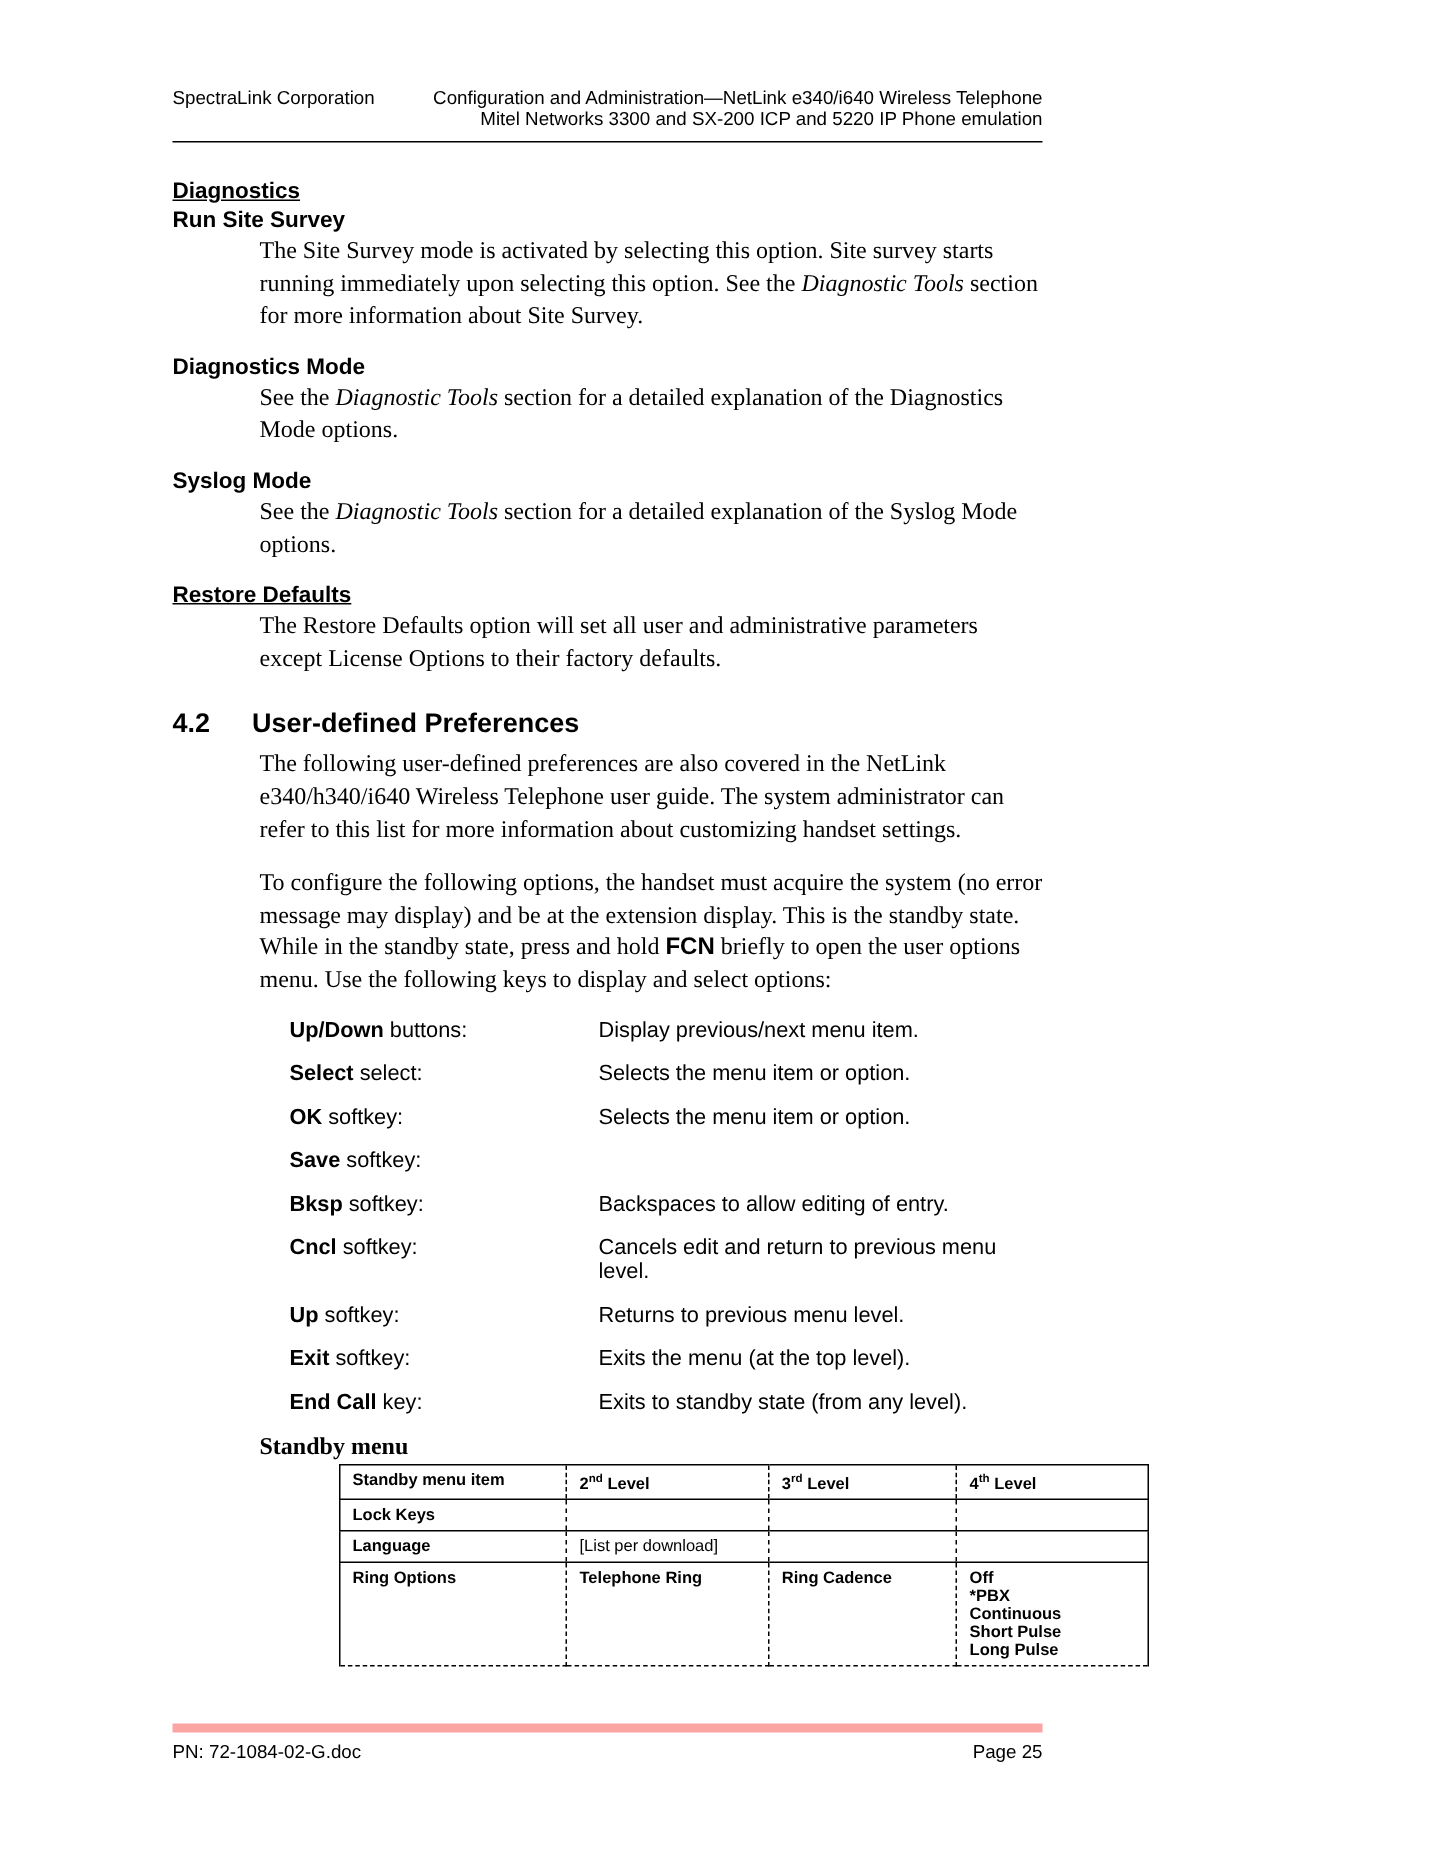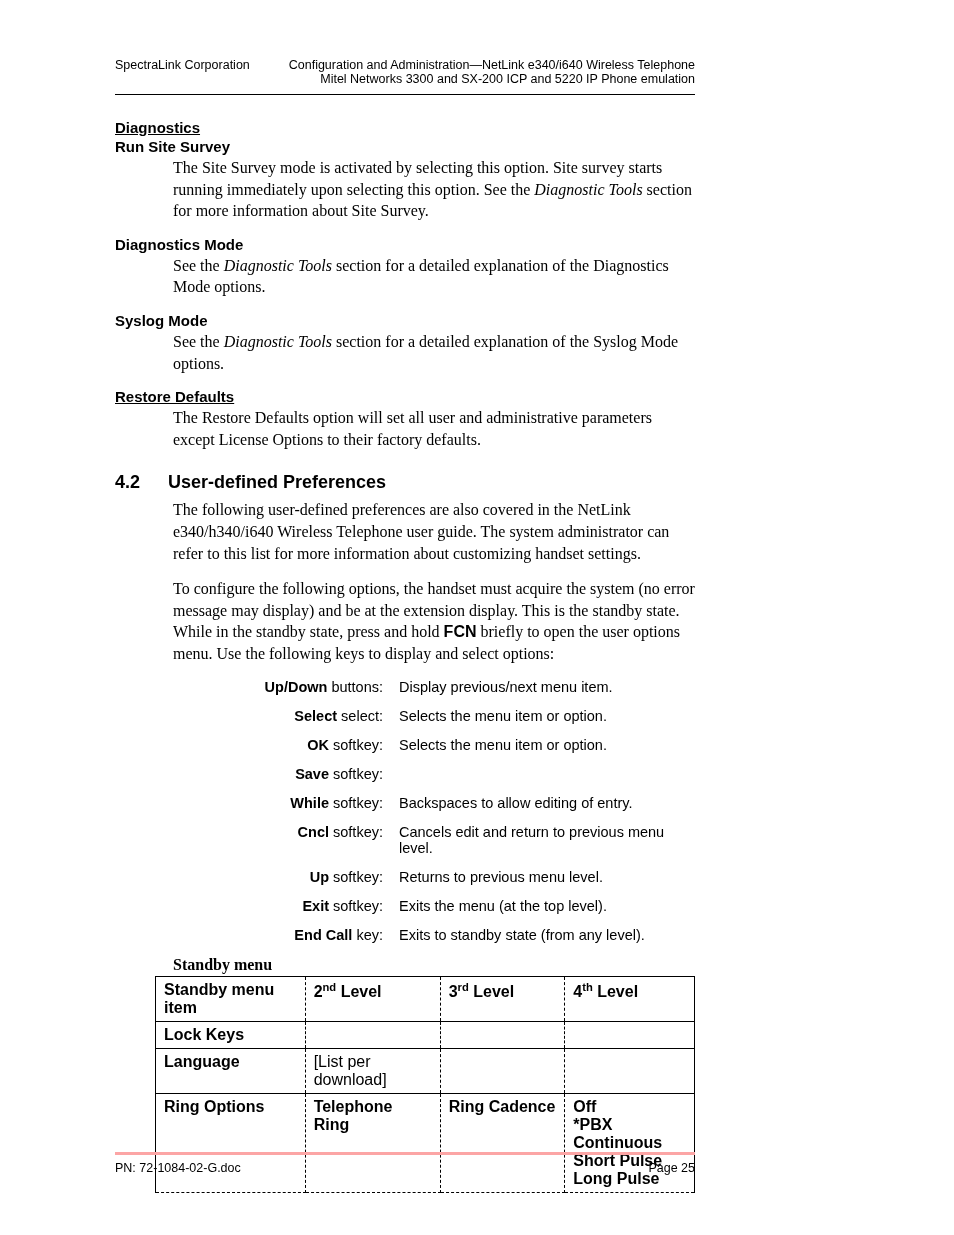--- a/index.html
+++ b/index.html
@@ -61,38 +61,38 @@
   }
   .key-table {
     margin-left: 78px;
     margin-top: 8px;
     font-family: Arial, Helvetica, sans-serif;
     font-size: 14.5px;
   }
   .key-row { display: flex; margin-bottom: 13px; }
   .key-left {
     width: 190px;
-    text-align: right;
+    text-align: left;
     padding-right: 16px;
   }
   .key-left .kb { font-weight: bold; }
   .key-right { flex: 1; }
   .standby-title {
     font-family: Georgia, 'Times New Roman', serif;
     font-weight: bold;
     font-size: 16px;
     margin-left: 58px;
     margin-top: 12px;
     margin-bottom: 2px;
   }
   .menu-table {
-    margin-left: 40px;
+    margin-left: 111px;
     width: 540px;
     font-family: Arial, Helvetica, sans-serif;
-    font-size: 16px;
+    font-size: 11px;
     border-collapse: collapse;
   }
   .menu-table th, .menu-table td {
     text-align: left;
     padding: 4px 8px;
     vertical-align: top;
   }
   .menu-table th { font-weight: bold; }
   .menu-table tr.hdr td, .menu-table tr.hdr th { border-top: 1.5px solid #000; border-bottom: 1px solid #000; }
   .col1 { width: 150px; border-right: 1px dashed #000; border-left: 1.5px solid #000; }
@@ -100,21 +100,21 @@
   .col3 { width: 120px; border-right: 1px dashed #000; }
   .col4 { width: 120px; border-right: 1.5px solid #000; }
   .row-sep td { border-bottom: 1px solid #000; }
   .row-dash td { border-bottom: 1px dashed #000; }
   sup { font-size: 0.7em; }
   .footer {
     position: absolute;
     bottom: 60px;
     left: 115px;
     right: 115px;
-    border-top: 3px solid #fca5a5;
+    border-top: 6px solid #fca5a5;
     padding-top: 6px;
     display: flex;
     justify-content: space-between;
     font-family: Arial, Helvetica, sans-serif;
     font-size: 12.5px;
   }
   .col1-hdr { border-left: 1.5px solid #000; }
   .col4-hdr { border-right: 1.5px solid #000; }
 </style>
 </head>
@@ -168,21 +168,21 @@
         <div class="key-right">Selects the menu item or option.</div>
       </div>
       <div class="key-row">
         <div class="key-left"><span class="kb">OK</span><span> softkey:</span></div>
         <div class="key-right">Selects the menu item or option.</div>
       </div>
       <div class="key-row">
         <div class="key-left"><span class="kb">Save</span><span> softkey:</span></div>
       </div>
       <div class="key-row">
-        <div class="key-left"><span class="kb">While</span><span> softkey:</span></div>
+        <div class="key-left"><span class="kb">Bksp</span><span> softkey:</span></div>
         <div class="key-right">Backspaces to allow editing of entry.</div>
       </div>
       <div class="key-row">
         <div class="key-left"><span class="kb">Cncl</span><span> softkey:</span></div>
         <div class="key-right">Cancels edit and return to previous menu level.</div>
       </div>
       <div class="key-row">
         <div class="key-left"><span class="kb">Up</span><span> softkey:</span></div>
         <div class="key-right">Returns to previous menu level.</div>
       </div>

